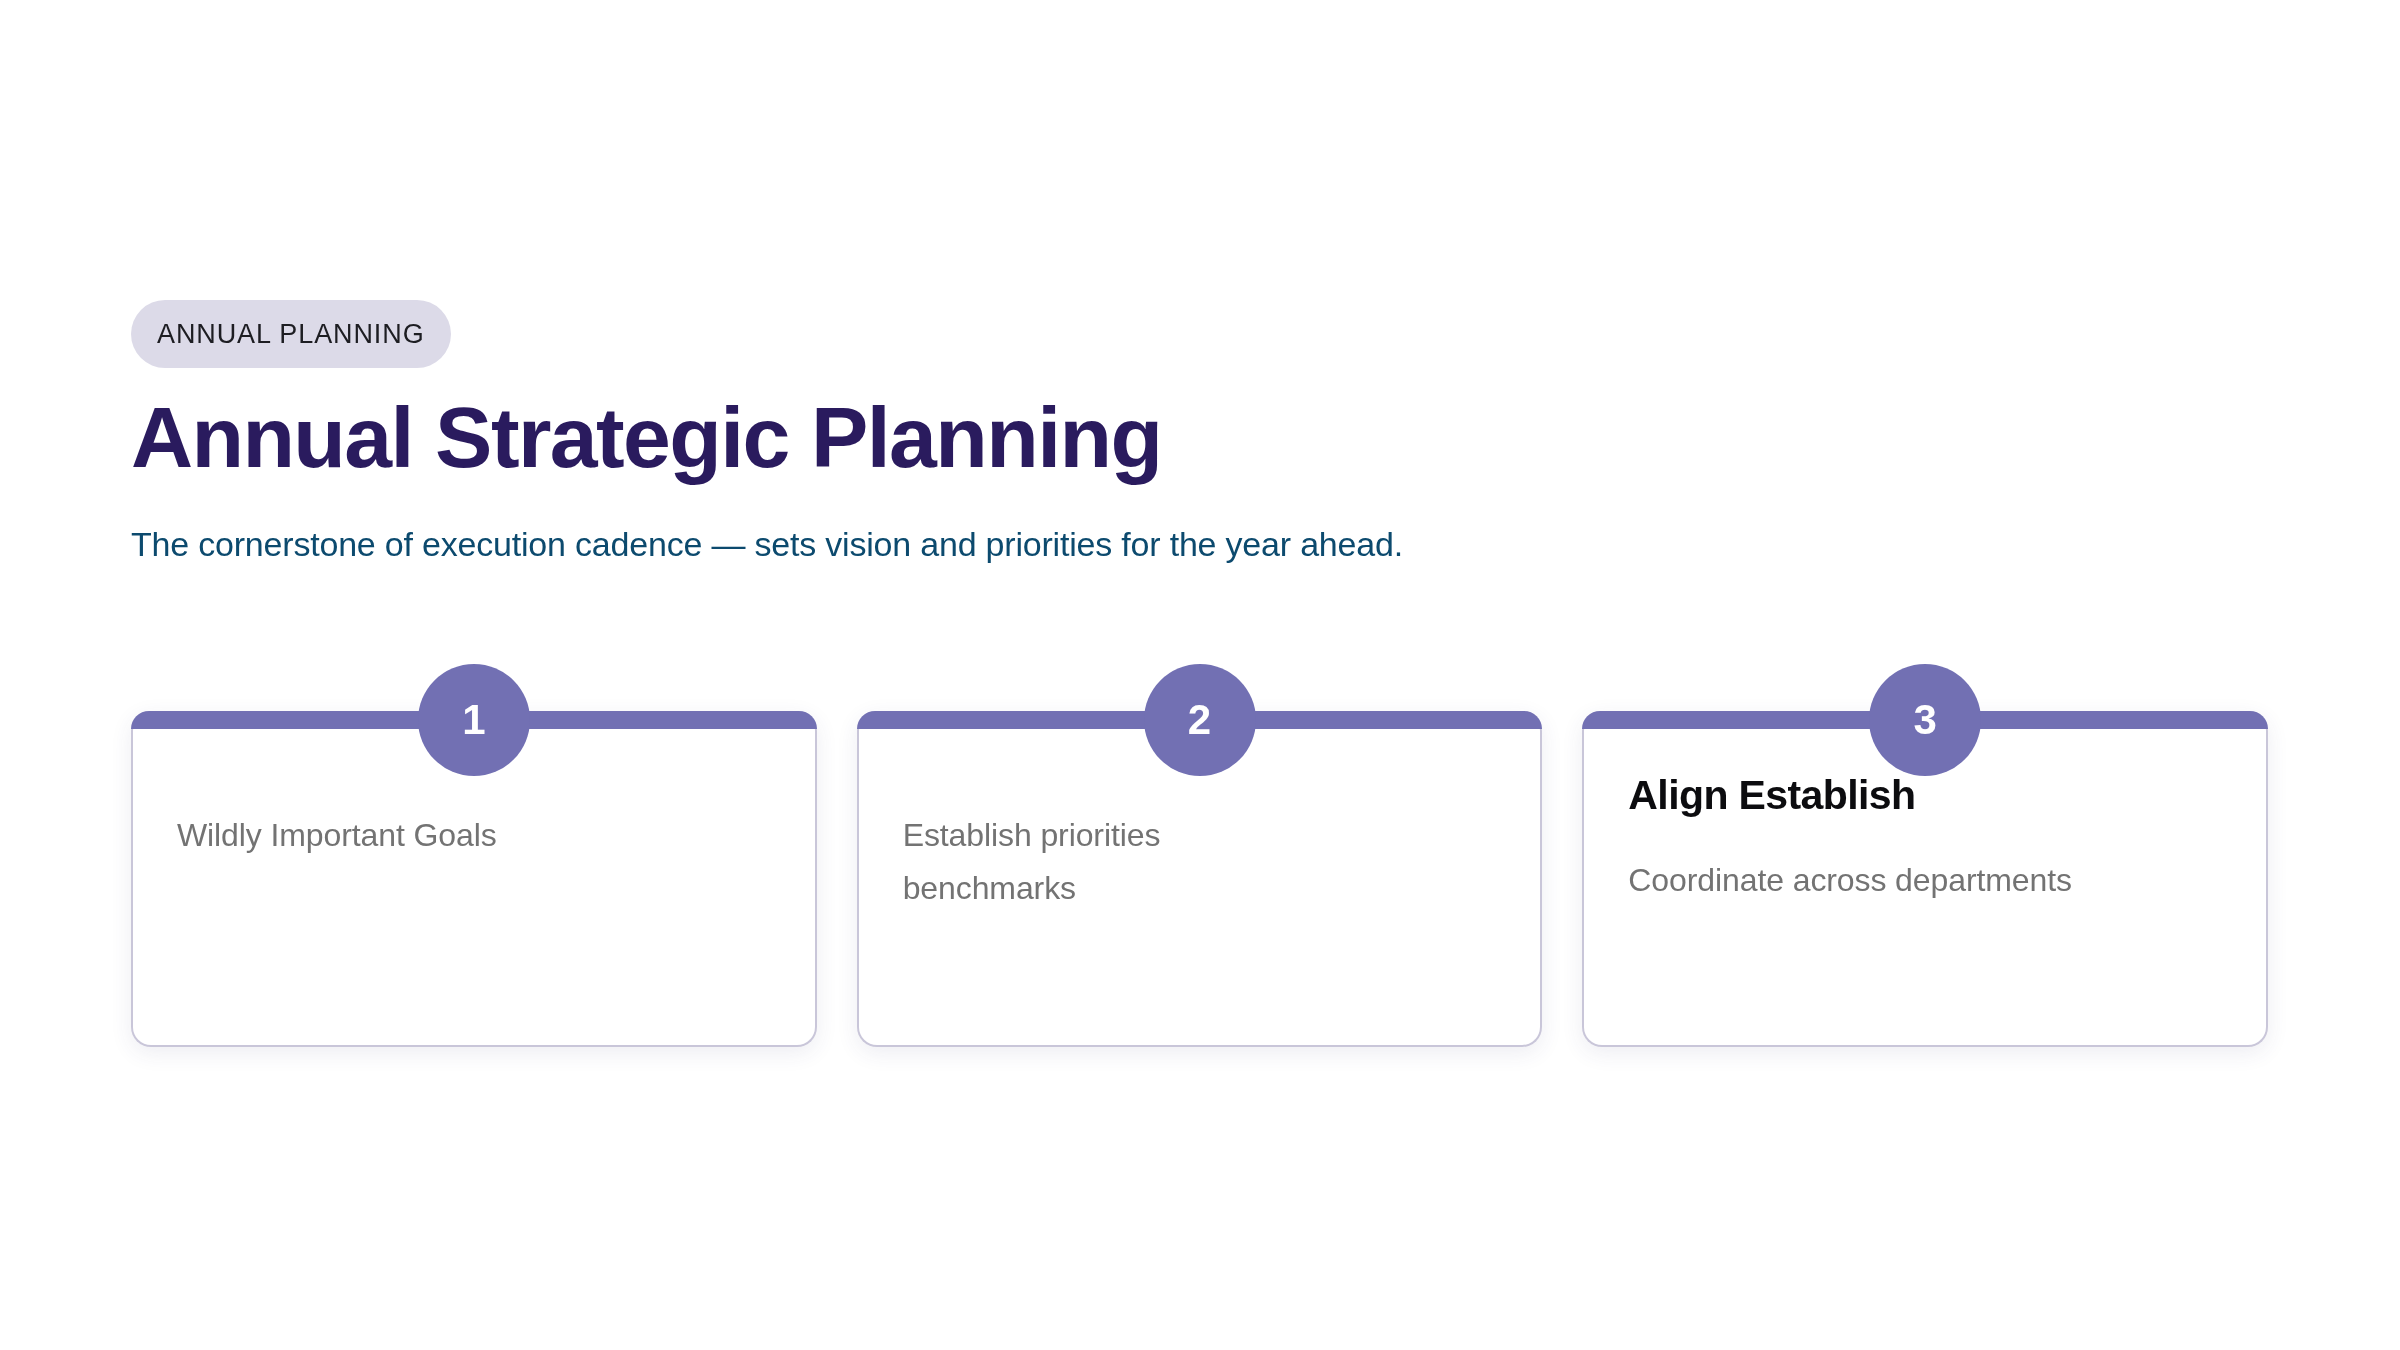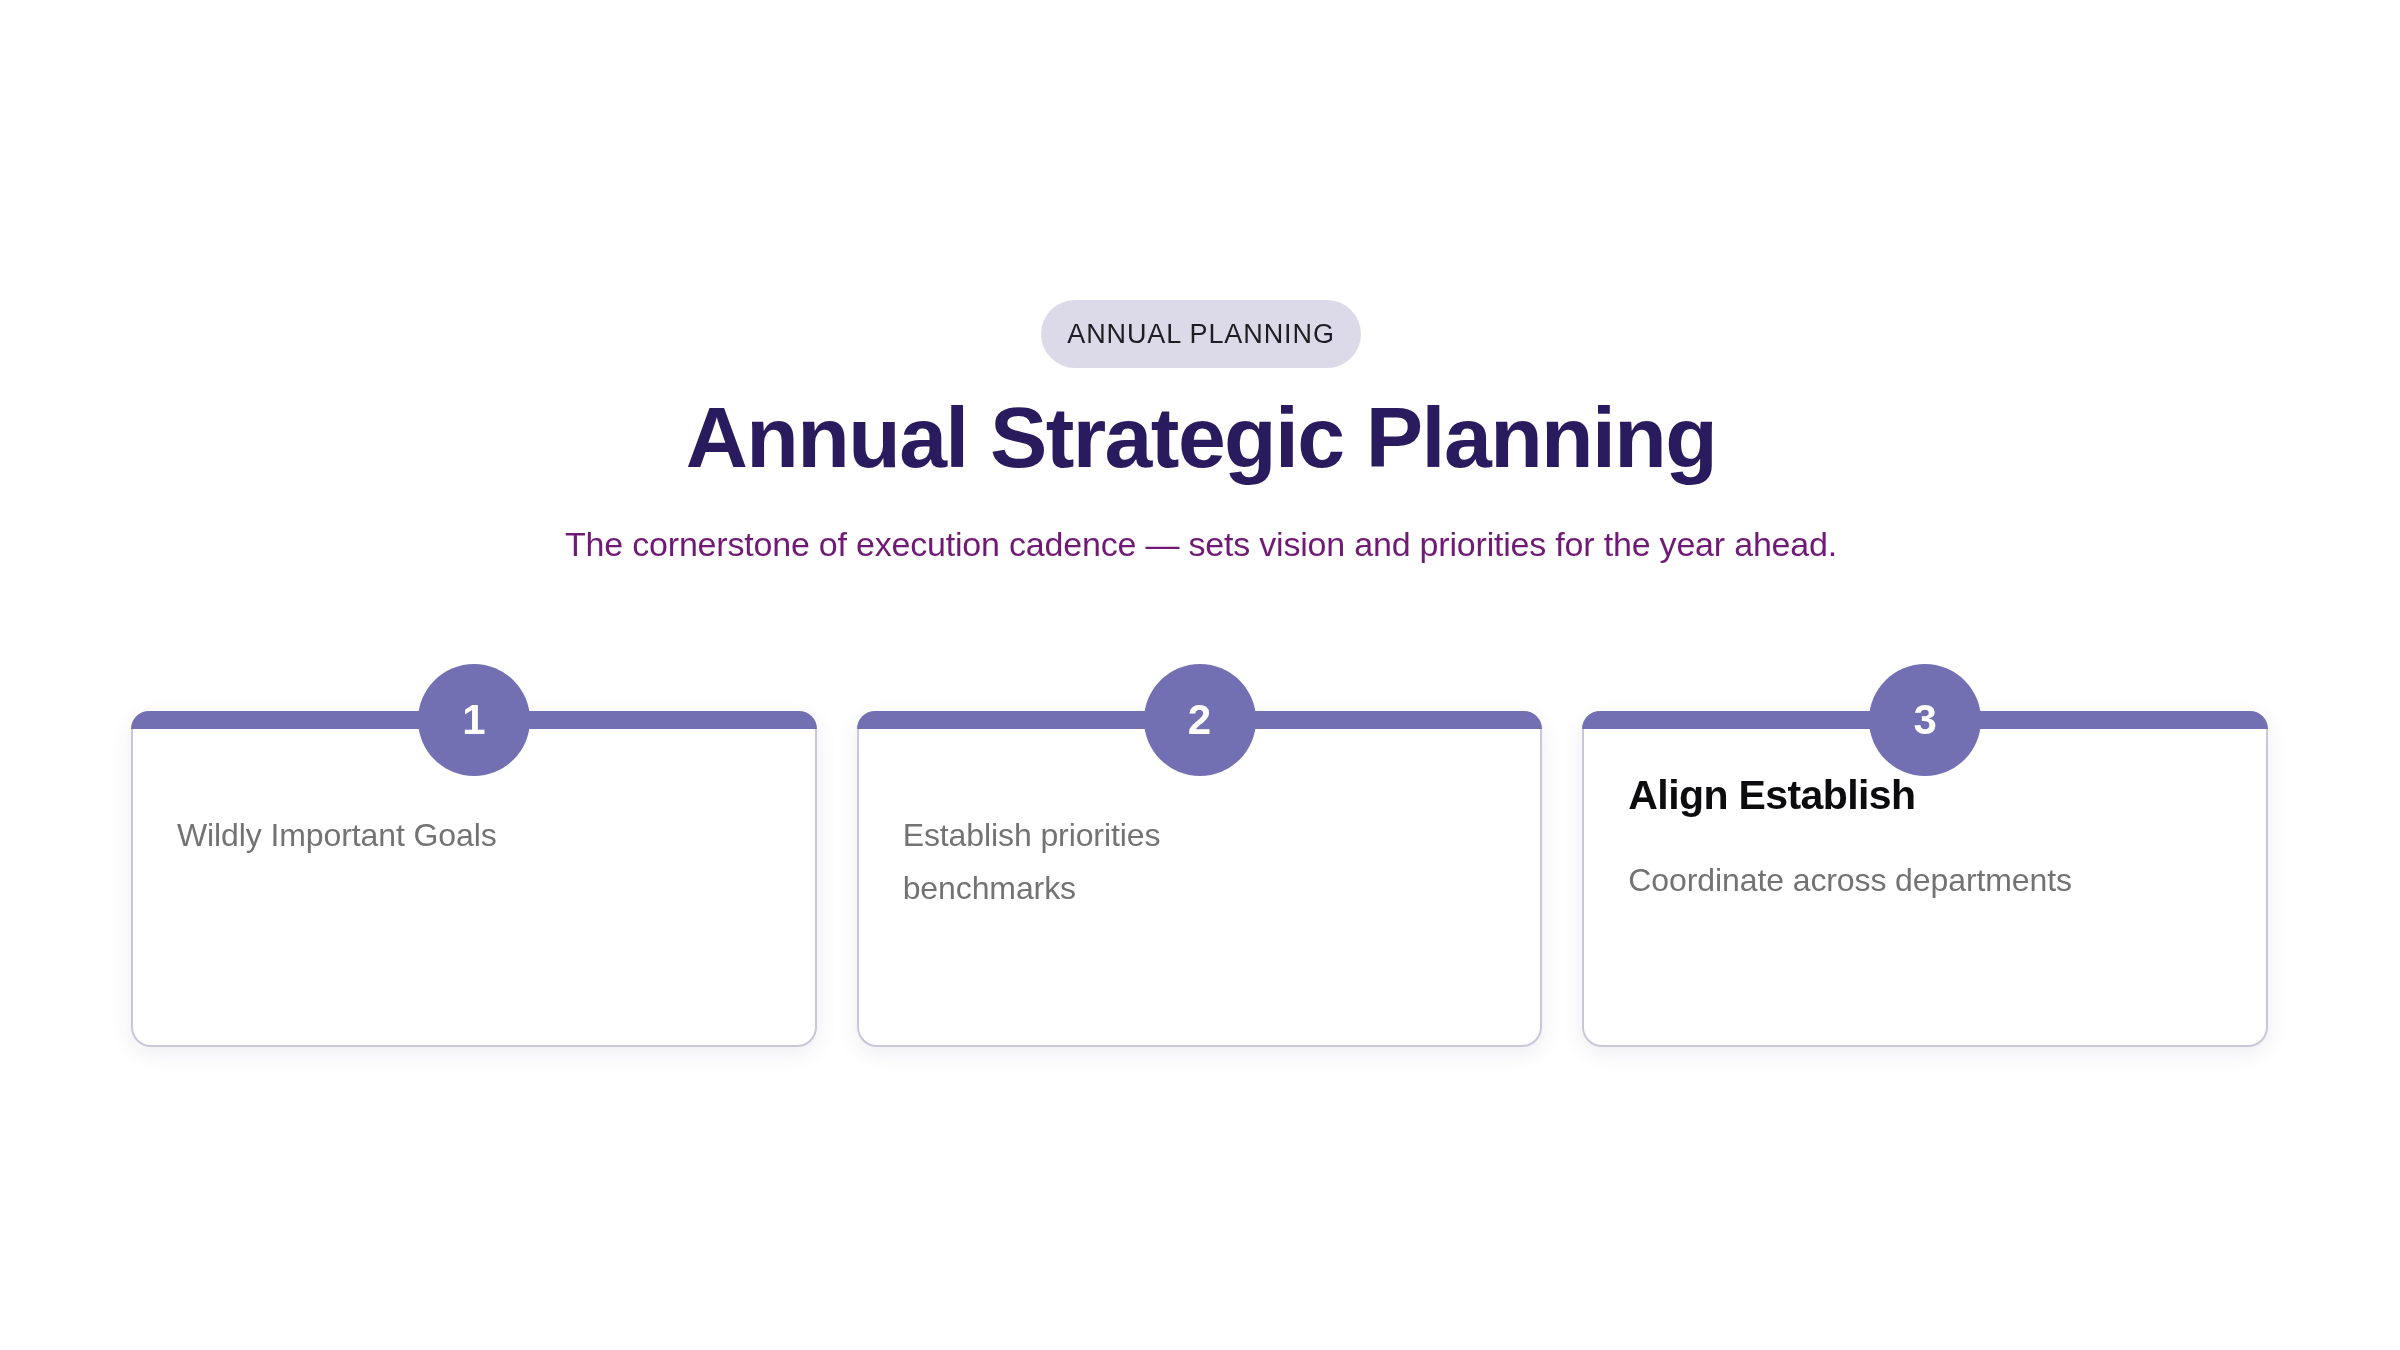--- a/index.html
+++ b/index.html
@@ -21,21 +21,20 @@
     height: 1350px;
     box-sizing: border-box;
   }
 
   
   .header {
     position: absolute;
     left: 131px;
     top: 300px;
     width: 2140px;
-    text-align: center;
   }
 
   .eyebrow-badge {
     display: inline-block;
     background: #dcdae8;
     color: #1d1d22;
     font-size: 27px;
     letter-spacing: 0.9px;
     line-height: 1;
     padding: 21px 26px 20px 26px;
@@ -51,21 +50,21 @@
     letter-spacing: -1.6px;
     color: #2a1b5e;
     white-space: nowrap;
   }
 
   .page-subtitle {
     margin: 42px 0 0 0;
     font-size: 34px;
     line-height: 1.35;
     font-weight: 400;
-    color: #701a75;
+    color: #0c4a6e;
     letter-spacing: -0.2px;
     white-space: nowrap;
   }
 
   
   .cards-row {
     position: absolute;
     left: 131px;
     top: 711px;
     width: 2137px;

